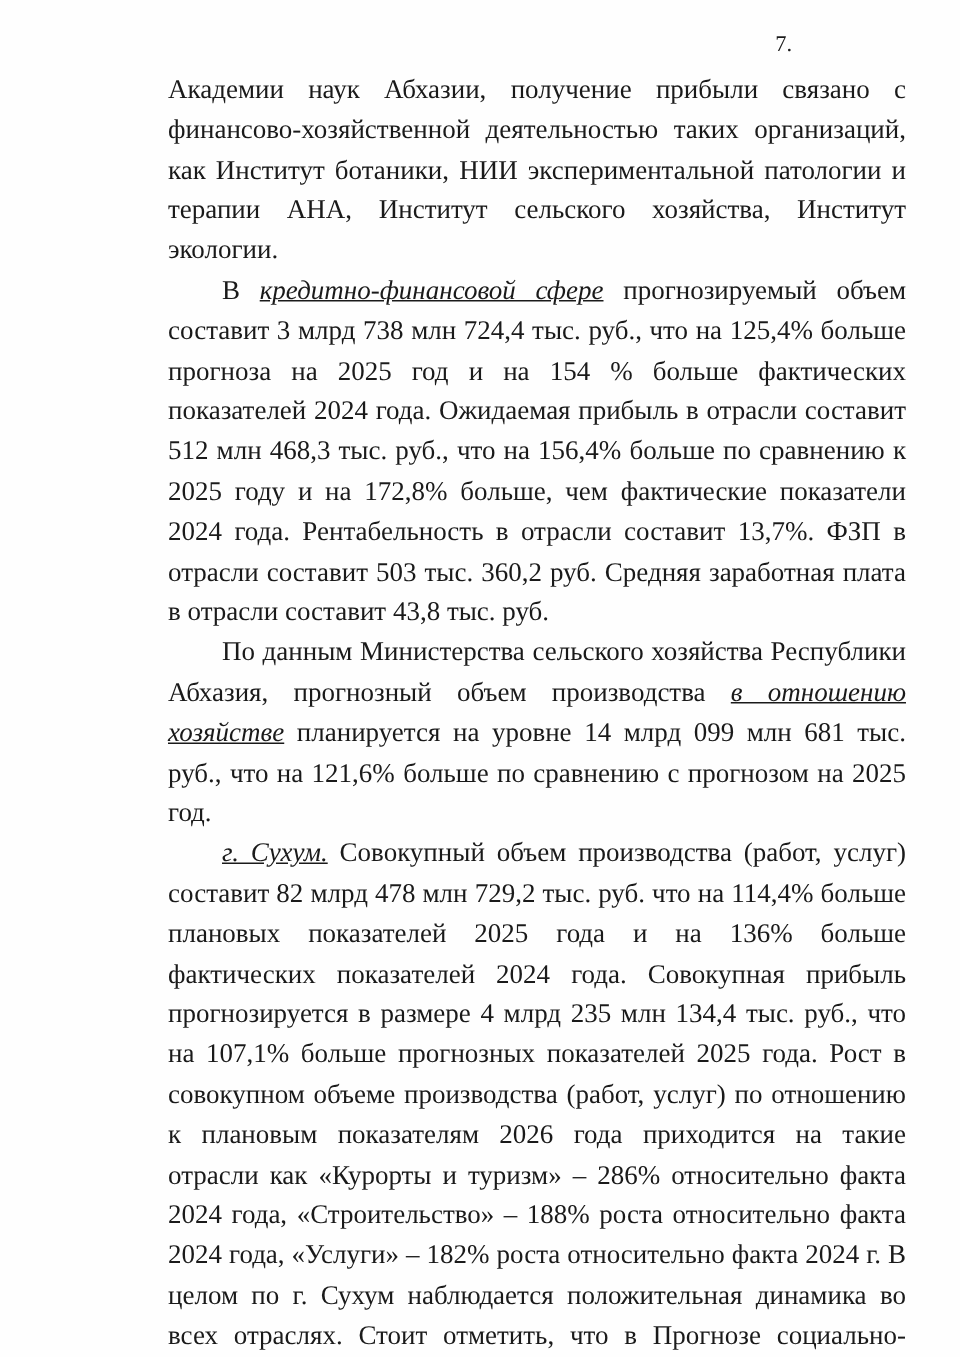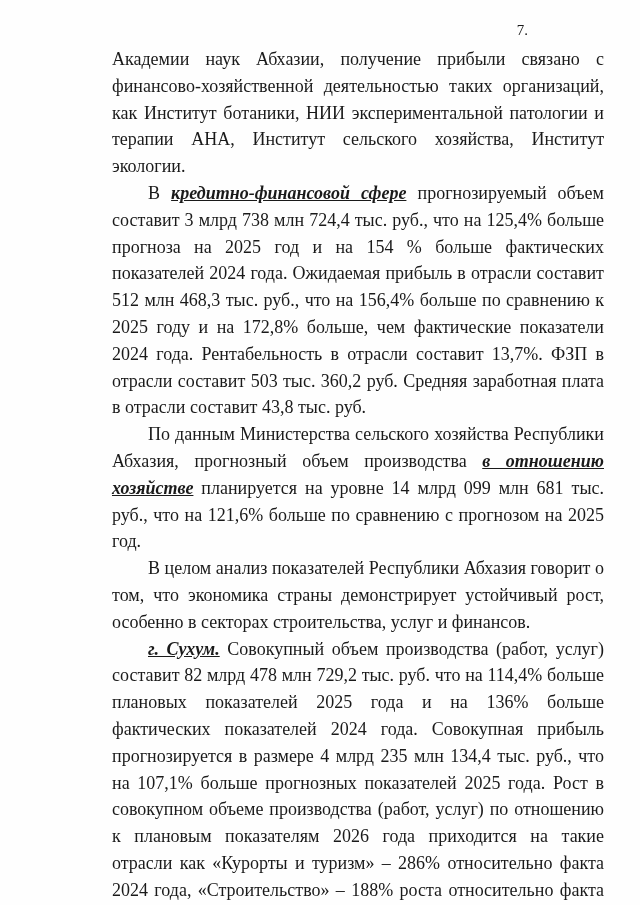--- a/index.html
+++ b/index.html
@@ -11,21 +11,21 @@
     .page-number {
       position: absolute; top: 22px; right: 112px;
       font-size: 15px;
     }
     .body-text {
       position: absolute; left: 112px; top: 46px; width: 492px;
       font-size: 18px; line-height: 26.8px; text-align: justify;
     }
     .body-text p { margin: 0; }
     .indent { text-indent: 36px; }
-    .emph { font-weight: bold; font-style: italic; text-decoration: underline; }
+    .emph { font-weight: normal; font-style: italic; text-decoration: underline; }
     .last-left { text-align-last: left; }
   </style>
 </head>
 <body>
 
 <div class="page">
   <div class="page-number">7.</div>
 
   <div class="body-text">
     <p>
@@ -33,21 +33,18 @@
     </p>
 
     <p class="indent">
       <span>В </span><span class="emph">кредитно-финансовой сфере</span><span> прогнозируемый объем составит 3 млрд 738 млн 724,4 тыс. руб., что на 125,4% больше прогноза на 2025 год и на 154 % больше фактических показателей 2024 года. Ожидаемая прибыль в отрасли составит 512 млн 468,3 тыс. руб., что на 156,4% больше по сравнению к 2025 году и на 172,8% больше, чем фактические показатели 2024 года. Рентабельность в отрасли составит 13,7%. ФЗП в отрасли составит 503 тыс. 360,2 руб. Средняя заработная плата в отрасли составит 43,8 тыс. руб.</span>
     </p>
 
     <p class="indent">
       <span>По данным Министерства сельского хозяйства Республики Абхазия, прогнозный объем производства </span><span class="emph">в отношению хозяйстве</span><span> планируется на уровне 14 млрд 099 млн 681 тыс. руб., что на 121,6% больше по сравнению с прогнозом на 2025 год.</span>
     </p>
 
-    <p class="indent">
-      <span>В целом анализ показателей Республики Абхазия говорит о том, что экономика страны демонстрирует устойчивый рост, особенно в секторах строительства, услуг и финансов.</span>
-    </p>
 
     <p class="indent last-left">
       <span class="emph">г. Сухум.</span><span> Совокупный объем производства (работ, услуг) составит 82 млрд 478 млн 729,2 тыс. руб. что на 114,4% больше плановых показателей 2025 года и на 136% больше фактических показателей 2024 года. Совокупная прибыль прогнозируется в размере 4 млрд 235 млн 134,4 тыс. руб., что на 107,1% больше прогнозных показателей 2025 года. Рост в совокупном объеме производства (работ, услуг) по отношению к плановым показателям 2026 года приходится на такие отрасли как «Курорты и туризм» – 286% относительно факта 2024 года, «Строительство» – 188% роста относительно факта 2024 года, «Услуги» – 182% роста относительно факта 2024 г.  В целом по г. Сухум наблюдается положительная динамика во всех отраслях. Стоит отметить, что в Прогнозе социально-экономического  плана на 2026 год, в соответствии с Инструкцией к Закону Республики Абхазия</span>
     </p>
   </div>
 </div>
 
 </body></html>

